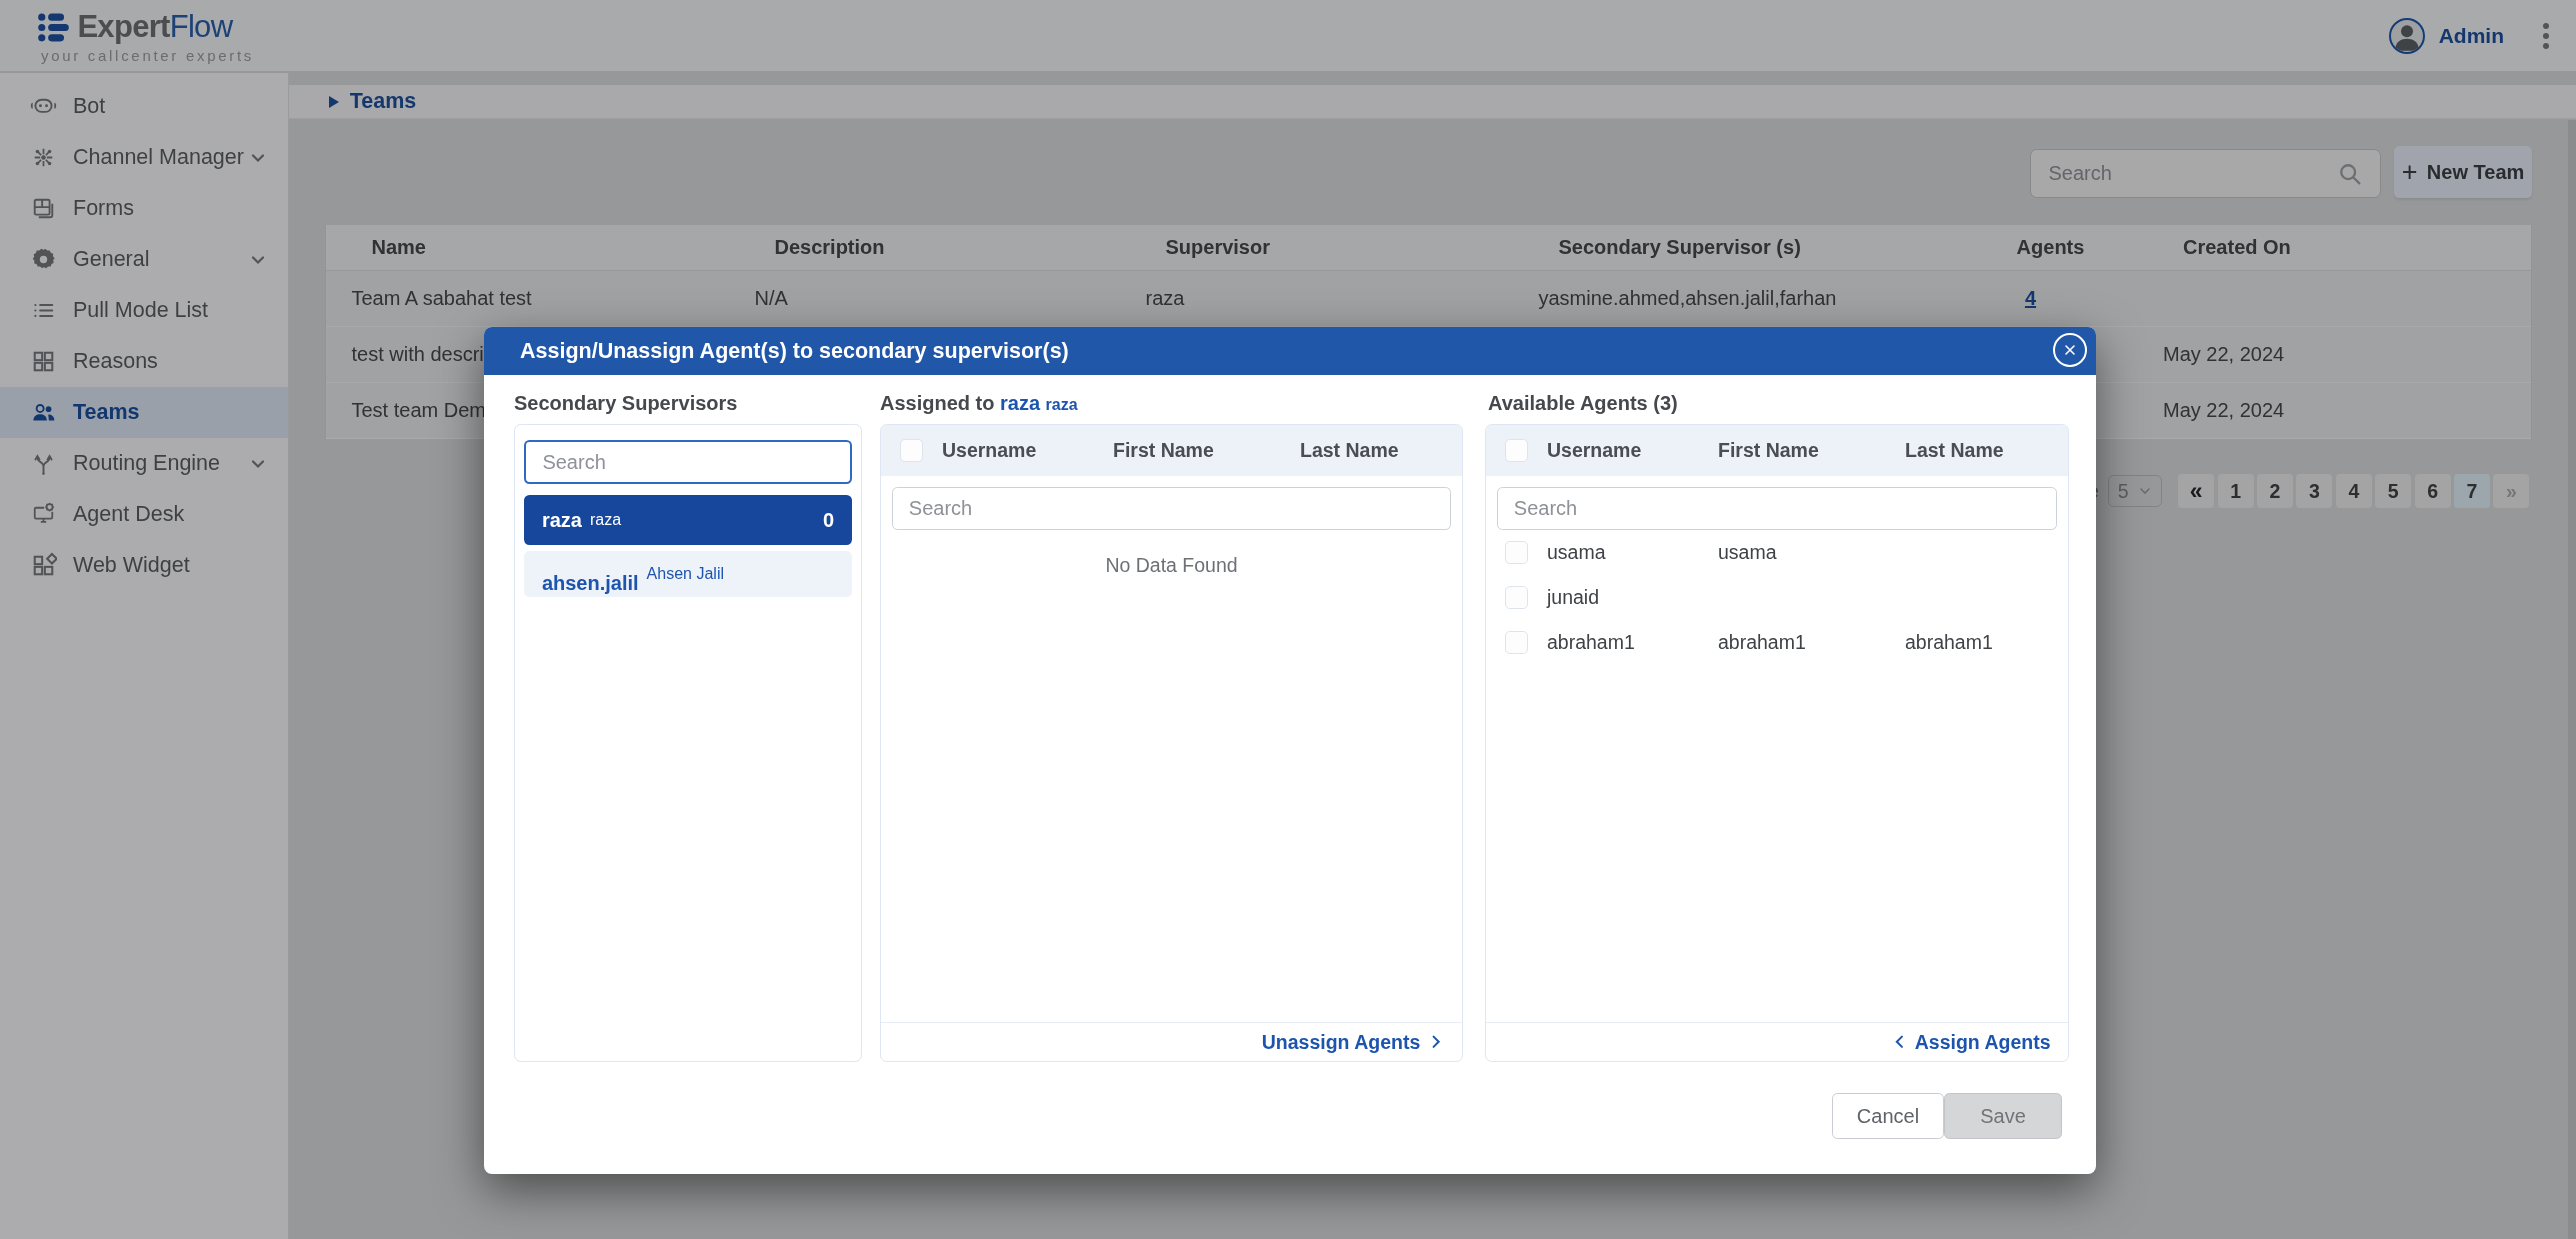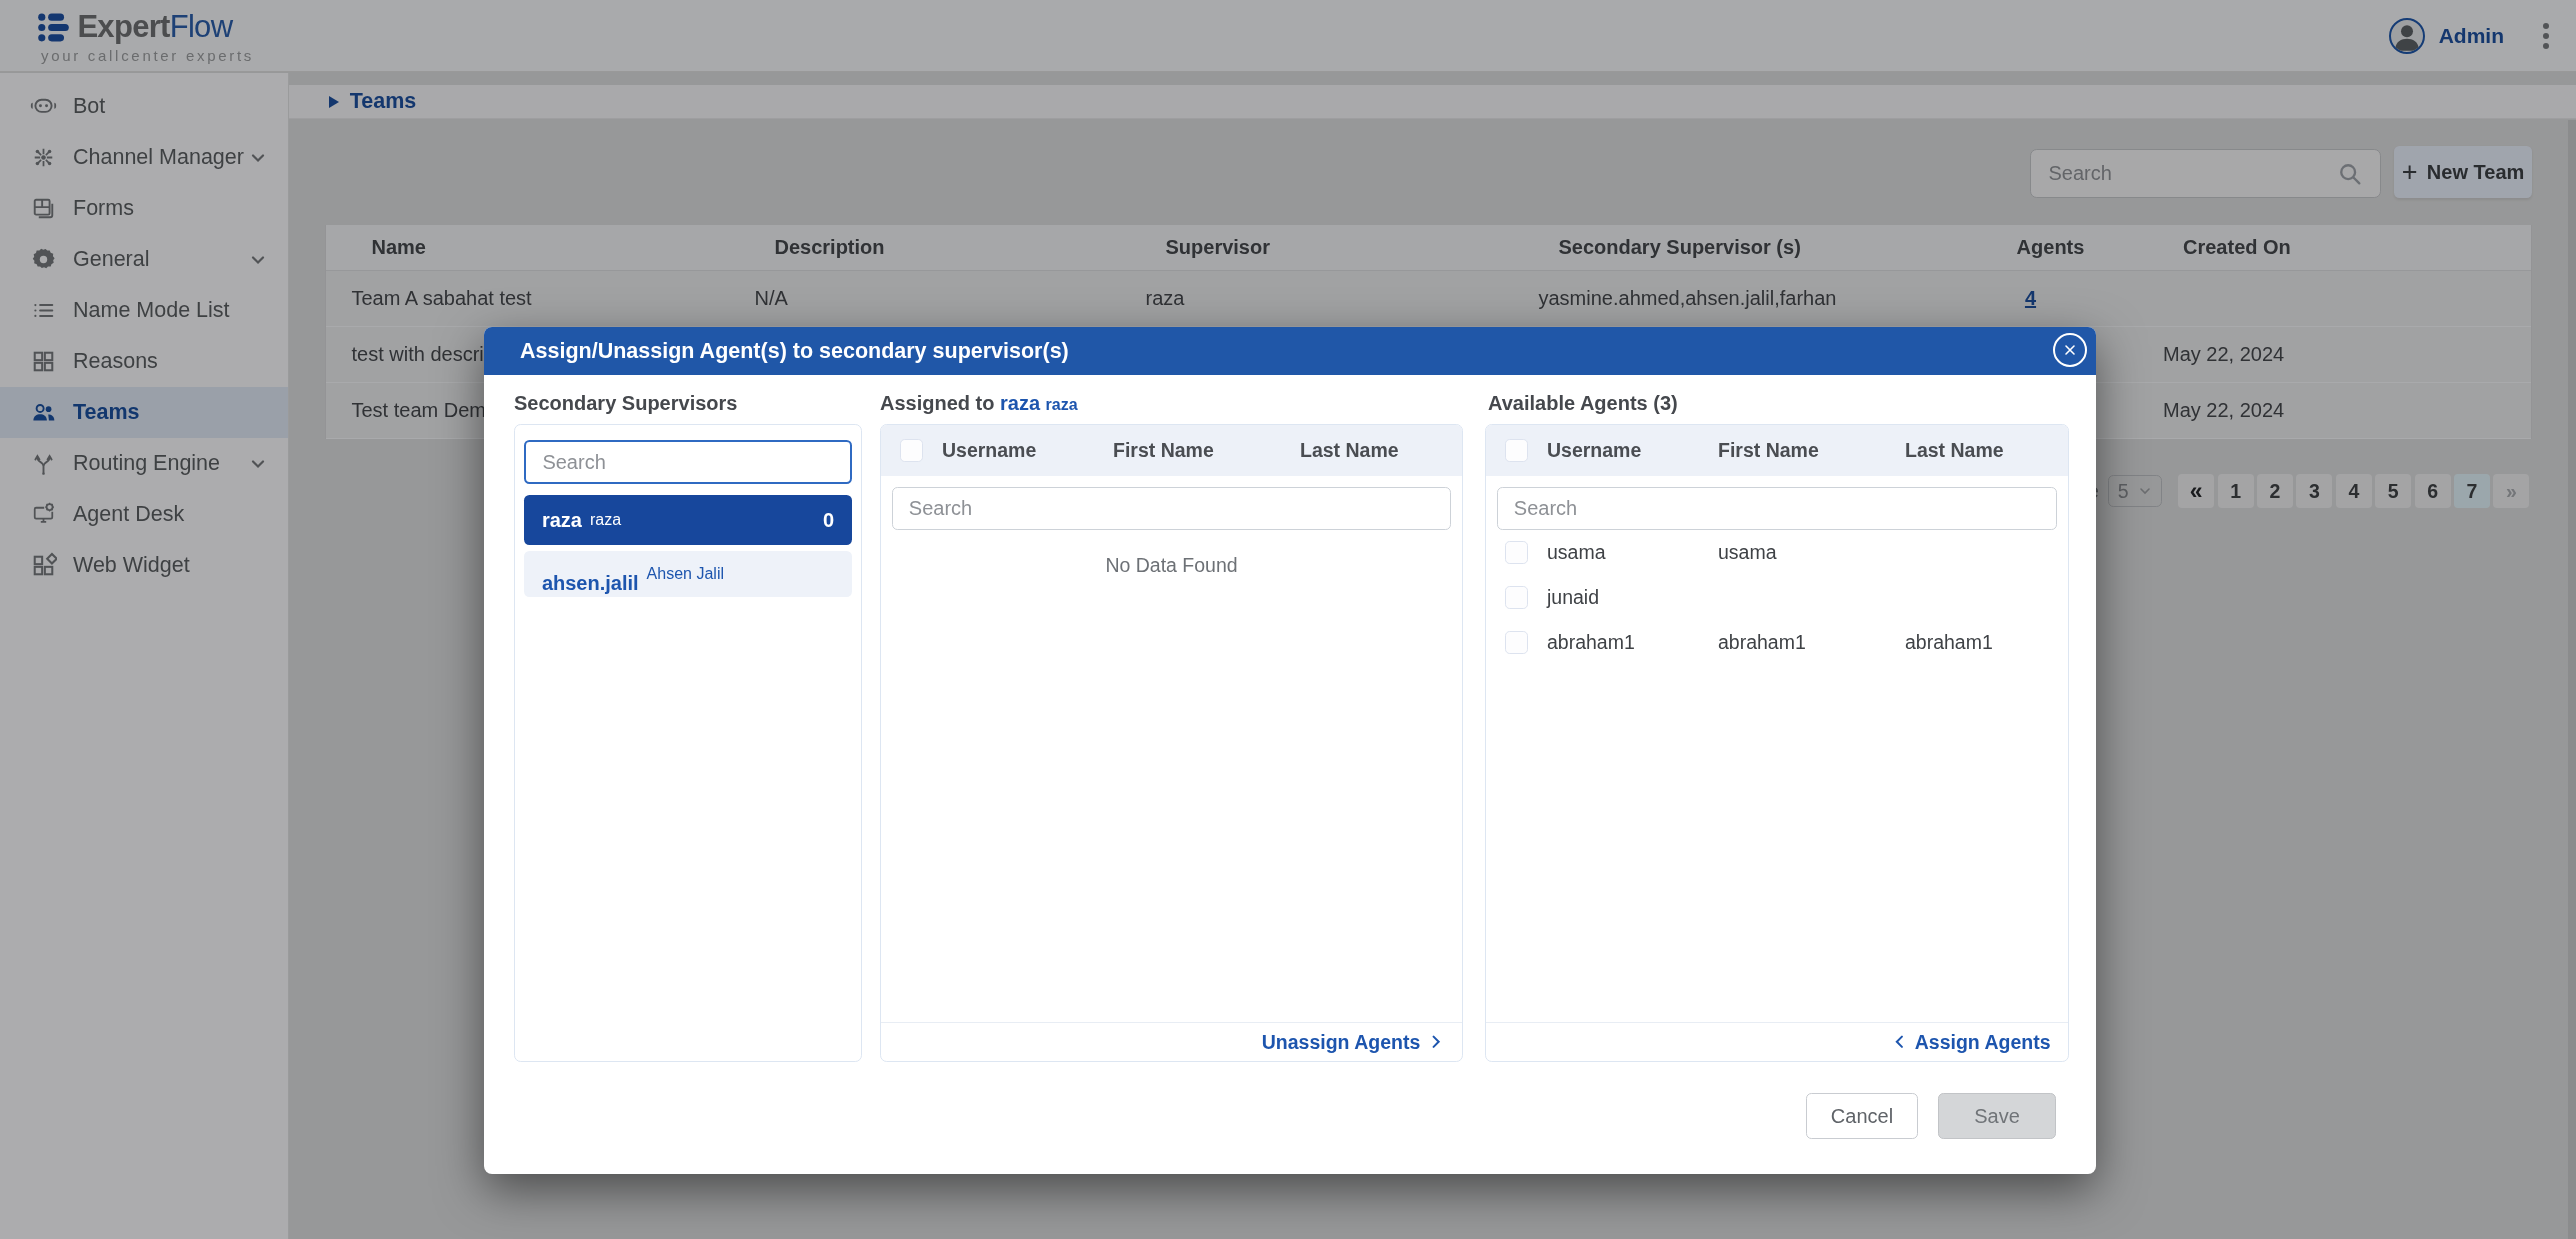--- a/index.html
+++ b/index.html
@@ -107,21 +107,21 @@
   .agent-row { position:absolute; left:0; width:100%; height:45px; display:flex; align-items:center; cursor:pointer; }
   .agent-row .checkbox { margin-left:19px; }
   .ar-col { font-size:19.5px; color:#3f4246; }
   .ar-col.c1 { margin-left:19px; width:171px; }
   .ar-col.c2 { width:187px; }
 
   .panel-footer { position:absolute; left:0; bottom:0; width:100%; height:39px; border-top:1.3px solid #e8edf4; display:flex; align-items:center; justify-content:flex-end; padding-right:17.5px; }
   .panel-action { display:flex; align-items:center; gap:6.7px; font-size:19.5px; font-weight:bold; color:#1d55ae; cursor:pointer; }
   .panel-action .chev { width:17.5px; height:17.5px; }
 
-  .modal-footer { position:absolute; right:40px; top:766px; display:flex; gap:20px; }
+  .modal-footer { position:absolute; right:34px; top:766px; display:flex; gap:0; }
   .btn { height:46px; border-radius:5.4px; font-family:inherit; font-size:20px; display:flex; align-items:center; justify-content:center; cursor:pointer; }
   .btn.cancel { width:112px; background:#ffffff; border:1.3px solid #c9ccd1; color:#5f6368; }
   .btn.save { width:118px; background:#d4d6d8; border:1.3px solid #c2c4c7; color:#707478; }
 
   svg { display:block; }
 </style>
 </head>
 <body>
 
 <div class="screen">
@@ -204,21 +204,21 @@
         </svg>
     </div>
 
     <div class="side-item">
       <svg class="icn" viewBox="0 0 40 40" stroke="currentColor" stroke-width="3" fill="currentColor" stroke-linecap="round">
         <circle cx="8" cy="12" r="1.6" stroke="none"></circle>
           <circle cx="8" cy="20" r="1.6" stroke="none"></circle>
           <circle cx="8" cy="28" r="1.6" stroke="none"></circle>
         <path d="M15 12 H33 M15 20 H33 M15 28 H33" fill="none"></path>
       </svg>
-      <span class="lbl">Name Mode List</span>
+      <span class="lbl">Pull Mode List</span>
     </div>
 
     <div class="side-item">
       <svg class="icn" viewBox="0 0 40 40" fill="none" stroke="currentColor" stroke-width="3">
         <rect x="7" y="7" width="11" height="11"></rect>
           <rect x="22" y="7" width="11" height="11"></rect>
           <rect x="7" y="22" width="11" height="11"></rect>
           <rect x="22" y="22" width="11" height="11"></rect>
       </svg>
       <span class="lbl">Reasons</span>

